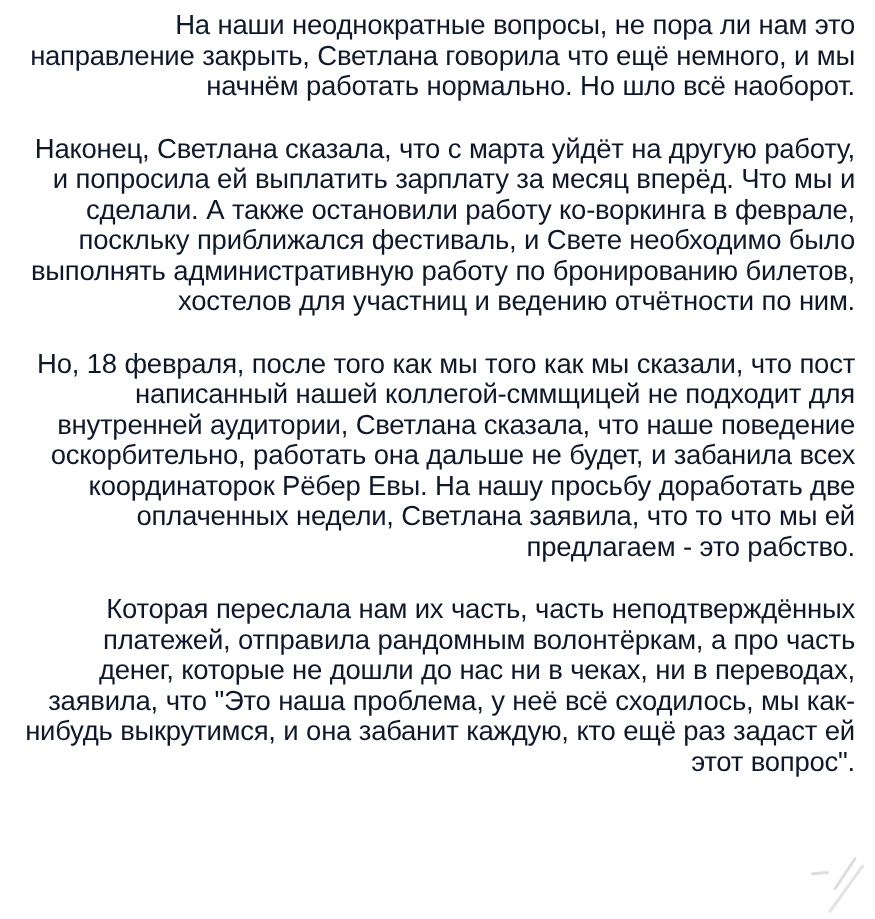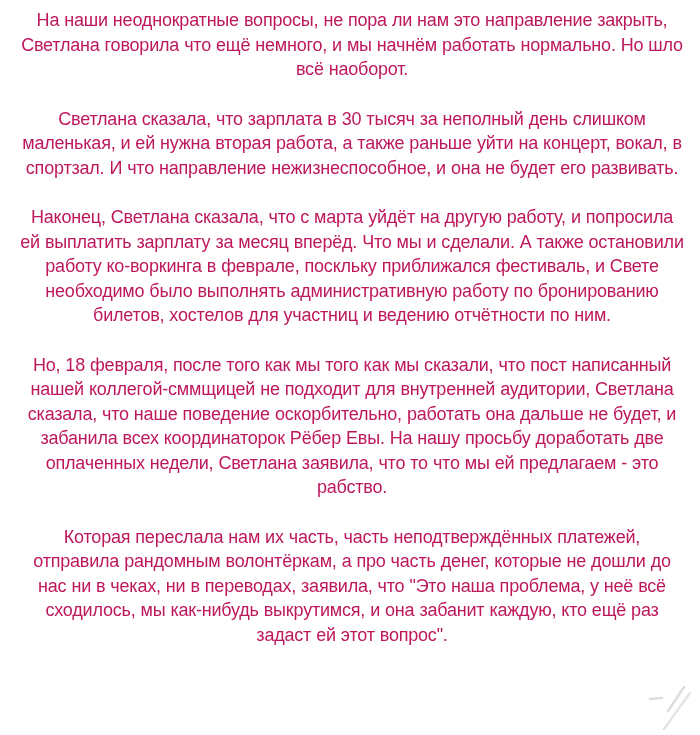--- a/index.html
+++ b/index.html
@@ -13,43 +13,42 @@
     height: 735px;
     background: #ffffff;
     overflow: hidden;
     font-family: "Liberation Sans", sans-serif;
   }
   .content {
     padding: 8px 16px 0 20px;
   }
   .para {
     margin: 0 0 25px 0;
-    font-size: 18px;
+    font-size: 22px;
     line-height: 24.5px;
     letter-spacing: -0.2px;
-    color: #be185d;
-    text-align: center;
+    color: #0f172a;
+    text-align: right;
     word-spacing: 0.2px;
   }
   .watermark {
     position: absolute;
     right: 6px;
     bottom: 4px;
     width: 46px;
     height: 48px;
     opacity: 0.9;
   }
 </style>
 </head>
 <body>
 
 <div class="page">
   <div class="content">
     <p class="para">На наши неоднократные вопросы, не пора ли нам это направление закрыть, Светлана говорила что ещё немного, и мы начнём работать нормально. Но шло всё наоборот.</p>
-    <p class="para">Светлана сказала, что зарплата в 30 тысяч за неполный день слишком маленькая, и ей нужна вторая работа, а также раньше уйти на концерт, вокал, в спортзал. И что направление нежизнеспособное, и она не будет его развивать.</p>
     <p class="para">Наконец, Светлана сказала, что с марта уйдёт на другую работу, и попросила ей выплатить зарплату за месяц вперёд. Что мы и сделали. А также остановили работу ко-воркинга в феврале, поскльку приближался фестиваль, и Свете необходимо было выполнять административную работу по бронированию билетов, хостелов для участниц и ведению отчётности по ним.</p>
     <p class="para">Но, 18 февраля, после того как мы того как мы сказали, что пост написанный нашей коллегой-сммщицей не подходит для внутренней аудитории, Светлана сказала, что наше поведение оскорбительно, работать она дальше не будет, и забанила всех координаторок Рёбер Евы. На нашу просьбу доработать две оплаченных недели, Светлана заявила, что то что мы ей предлагаем - это рабство.</p>
     <p class="para">Которая переслала нам их часть, часть неподтверждённых платежей, отправила рандомным волонтёркам, а про часть денег, которые не дошли до нас ни в чеках, ни в переводах, заявила, что "Это наша проблема, у неё всё сходилось, мы как-нибудь выкрутимся, и она забанит каждую, кто ещё раз задаст ей этот вопрос".</p>
   </div>
 
   <svg class="watermark" viewBox="0 0 46 48" xmlns="http://www.w3.org/2000/svg">
     <line x1="2" y1="16" x2="14" y2="15" stroke="#dadada" stroke-width="2.5" stroke-linecap="round"></line>
     <line x1="20" y1="28" x2="36" y2="4" stroke="#dadada" stroke-width="2.5" stroke-linecap="round"></line>
     <line x1="16" y1="46" x2="42" y2="10" stroke="#e2e2e2" stroke-width="2.5" stroke-linecap="round"></line>
   </svg>

